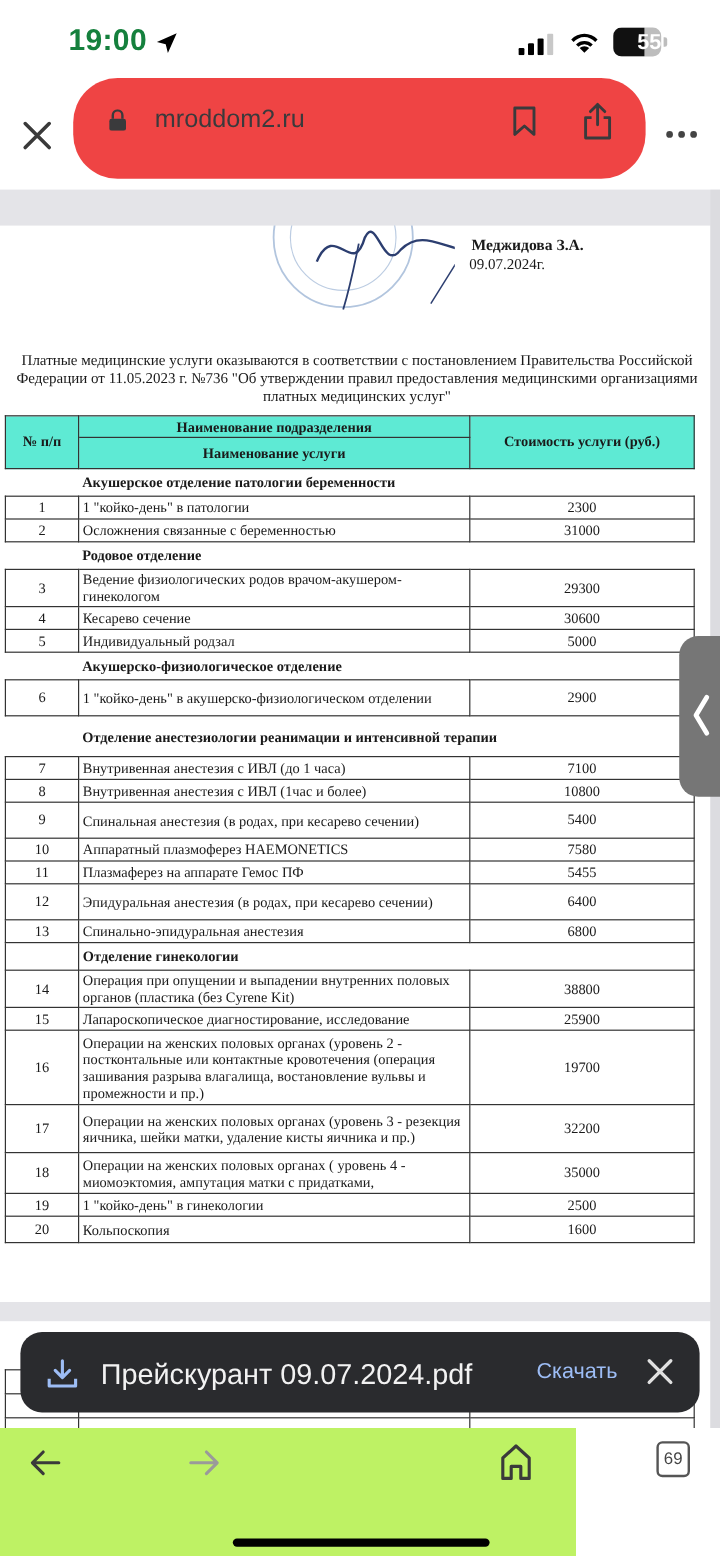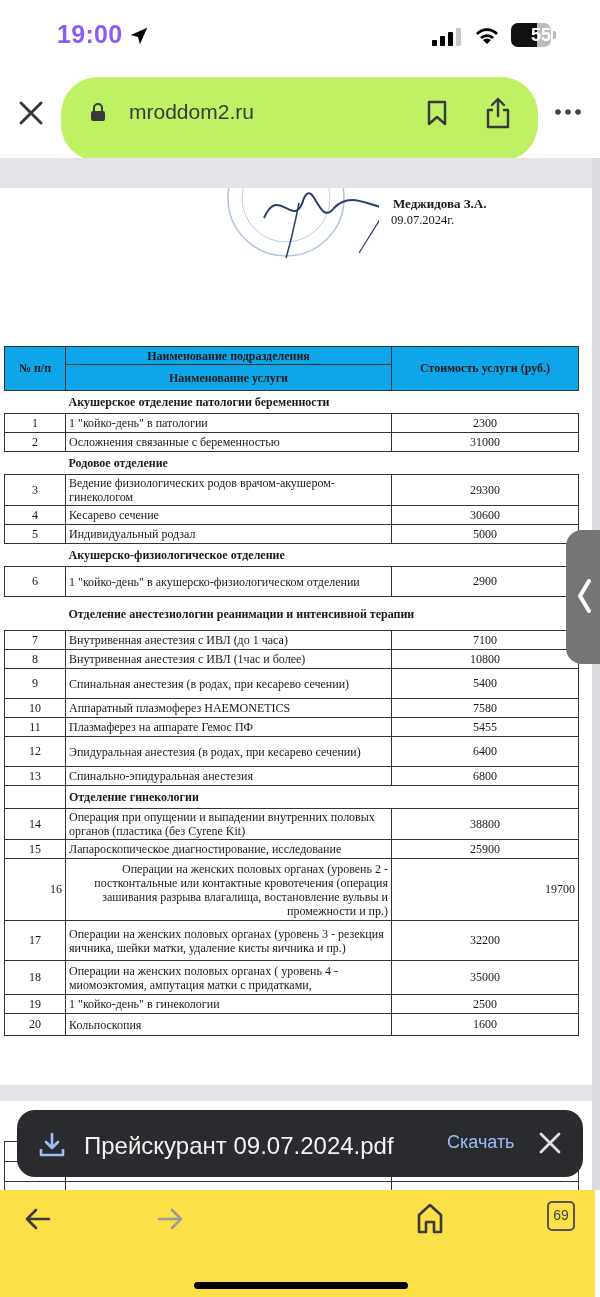--- a/index.html
+++ b/index.html
@@ -1,32 +1,32 @@
 <!DOCTYPE html>
 <html><head>
 <meta charset="utf-8">
 <style>
   * { box-sizing: border-box; margin: 0; padding: 0; }
   html, body { width: 600px; height: 1297px; overflow: hidden; background: #ffffff; }
   body { position: relative; font-family: "Liberation Sans", sans-serif; }
 
   
   .status-bar { position: absolute; top: 0; left: 0; width: 600px; height: 72px; }
-  .status-time { position: absolute; left: 57px; top: 20px; font-size: 25px; font-weight: bold; color: #8b5cf6; letter-spacing: 0.3px; }
+  .status-time { position: absolute; left: 57px; top: 20px; font-size: 25px; font-weight: bold; color: #15803d; letter-spacing: 0.3px; }
   .loc-icon { position: absolute; left: 128px; top: 25px; width: 22px; height: 22px; }
   .signal-icon { position: absolute; left: 432px; top: 28px; width: 30px; height: 18px; }
   .wifi-icon { position: absolute; left: 475px; top: 26px; width: 24px; height: 20px; }
   .battery { position: absolute; left: 511px; top: 23px; width: 40px; height: 24px; border-radius: 7px; background: #bdbdbd; overflow: hidden; }
   .battery-fill { position: absolute; left: 0; top: 0; width: 26px; height: 24px; background: #111; }
   .battery-text { position: absolute; left: 0; top: 2px; width: 60px; text-align: center; font-size: 18px; font-weight: bold; color: #fff; }
   .battery-nub { position: absolute; left: 553px; top: 31px; width: 3px; height: 8px; background: #bdbdbd; border-radius: 0 2px 2px 0; }
 
   
   .close-btn { position: absolute; left: 14px; top: 96px; width: 34px; height: 34px; }
-  .url-pill { position: absolute; left: 61px; top: 77px; width: 477px; height: 84px; border-radius: 37px; background: #bef264; }
+  .url-pill { position: absolute; left: 61px; top: 65px; width: 477px; height: 84px; border-radius: 37px; background: #ef4444; }
   .lock-icon { position: absolute; left: 30px; top: 26px; width: 14px; height: 18px; }
   .url-text { position: absolute; left: 68px; top: 23px; font-size: 21px; color: #3a3a3c; }
   .bookmark-icon { position: absolute; left: 365px; top: 23px; width: 22px; height: 26px; }
   .share-icon { position: absolute; left: 424px; top: 20px; width: 26px; height: 32px; }
   .more-icon { position: absolute; left: 554px; top: 107px; width: 28px; height: 10px; }
 
   
   .doc-viewport { position: absolute; left: 0; top: 158px; width: 600px; height: 1032px; overflow: hidden; background: #e4e4e8; }
   .page { position: absolute; left: 0; width: 592px; background: #fff; }
   .page1 { top: 0; height: 897px; }
@@ -35,47 +35,47 @@
 
   .doc { font-family: "Liberation Serif", serif; color: #1a1a1a; margin-top: 30px; }
   .stamp { position: absolute; left: 224px; top: 0; width: 155px; height: 72px; }
   .signer { position: absolute; left: 393px; top: 8px; font-size: 13px; font-weight: bold; }
   .sign-date { position: absolute; left: 391px; top: 25px; font-size: 12.5px; text-align: right; }
   .doc-title { position: absolute; left: 10px; top: 70px; width: 565px; text-align: center; font-size: 12.5px; font-weight: bold; line-height: 17px; }
   .doc-sub { position: absolute; left: 10px; top: 105px; width: 575px; text-align: center; font-size: 12.5px; line-height: 15px; }
 
   table.price { position: absolute; left: 4px; top: 158px; width: 575px; border-collapse: collapse; font-family: "Liberation Serif", serif; font-size: 12px; color: #1a1a1a; }
   table.price td, table.price th { border: 1px solid #333; padding: 1px 3px; vertical-align: middle; }
-  table.price th { background: #0ea5e9; font-weight: bold; font-size: 12px; text-align: center; }
+  table.price th { background: #5eead4; font-weight: bold; font-size: 12px; text-align: center; }
   .c-num { width: 61px; text-align: center; }
   .c-name { width: 326px; text-align: left; line-height: 14px; }
   .c-price { text-align: center; }
   tr.section td { border: none; font-weight: bold; padding: 4px 3px 3px 3px; }
   tr.section td.first { border: none; }
   tr.section.boxed td { border: 1px solid #333; }
   tr.r1 td { height: 19px; }
   tr.r2 td { height: 30px; }
-  tr.r4 td { height: 62px; text-align: right; }
+  tr.r4 td { height: 62px; }
 
   table.p2 { position: absolute; left: 4px; top: 40px; width: 575px; border-collapse: collapse; font-family: "Liberation Serif", serif; font-size: 12px; }
   table.p2 td { border: 1px solid #333; height: 20px; padding: 1px 3px; }
 
   
   .edge-handle { position: absolute; left: 566px; top: 530px; width: 40px; height: 134px; border-radius: 16px 0 0 16px; background: #767676; }
   .edge-handle svg { position: absolute; left: 10px; top: 48px; }
 
   
   .toast { position: absolute; left: 17px; top: 1110px; width: 566px; height: 67px; border-radius: 18px; background: #2a2b2e; }
   .dl-icon { position: absolute; left: 22px; top: 22px; width: 26px; height: 26px; }
   .toast-file { position: absolute; left: 67px; top: 22px; font-size: 24px; color: #f2f2f2; }
   .toast-action { position: absolute; left: 430px; top: 22px; font-size: 18px; color: #9dbdf5; }
   .toast-close { position: absolute; left: 522px; top: 22px; width: 22px; height: 22px; }
 
   
-  .toolbar { position: absolute; left: 0; top: 1190px; width: 595px; height: 107px; background: #fde047; }
+  .toolbar { position: absolute; left: 0; top: 1190px; width: 480px; height: 107px; background: #bef264; }
   .back-icon { position: absolute; left: 25px; top: 17px; width: 26px; height: 24px; }
   .fwd-icon { position: absolute; left: 157px; top: 17px; width: 26px; height: 24px; }
   .home-icon { position: absolute; left: 416px; top: 12px; width: 28px; height: 32px; }
   .tabs-btn { position: absolute; left: 547px; top: 11px; width: 28px; height: 30px; border: 2.5px solid #555; border-radius: 5px; font-size: 14px; color: #444; text-align: center; line-height: 25px; }
   .home-indicator { position: absolute; left: 194px; top: 92px; width: 214px; height: 7px; border-radius: 4px; background: #000; }
 </style>
 </head>
 <body>
 
 <div class="status-bar">
@@ -128,20 +128,21 @@
   <div class="page page1 doc">
     <svg class="stamp" viewBox="0 0 155 72">
       <circle cx="62" cy="10" r="58" fill="none" stroke="#9fb6d6" stroke-width="1.5" opacity="0.8"></circle>
       <circle cx="62" cy="10" r="44" fill="none" stroke="#9fb6d6" stroke-width="1" opacity="0.7"></circle>
       <path d="M40 30 C55 -5, 70 45, 80 10 C90 -10, 95 40, 110 20 C125 5, 140 15, 160 20" stroke="#2c3e70" stroke-width="2" fill="none"></path>
       <path d="M75 15 C70 40, 65 60, 62 70" stroke="#2c3e70" stroke-width="1.5" fill="none"></path>
       <path d="M160 25 L135 65" stroke="#2c3e70" stroke-width="1.2" fill="none"></path>
     </svg>
     <span class="signer">Меджидова З.А.</span>
     <span class="sign-date">09.07.2024г.</span>
+    <div class="doc-sub">Платные медицинские услуги оказываются в соответствии с постановлением Правительства Российской Федерации от 11.05.2023 г. №736 "Об утверждении правил предоставления медицинскими организациями платных медицинских услуг"</div>
 
     <table class="price">
       <tbody>
           <tr>
         <th class="c-num" rowspan="2" style="height:44px">№ п/п</th>
         <th class="c-name" style="height:18px;text-align:center">Наименование подразделения</th>
         <th class="c-price" rowspan="2">Стоимость услуги (руб.)</th>
       </tr>
       <tr>
         <th class="c-name" style="height:26px;text-align:center">Наименование услуги</th>

